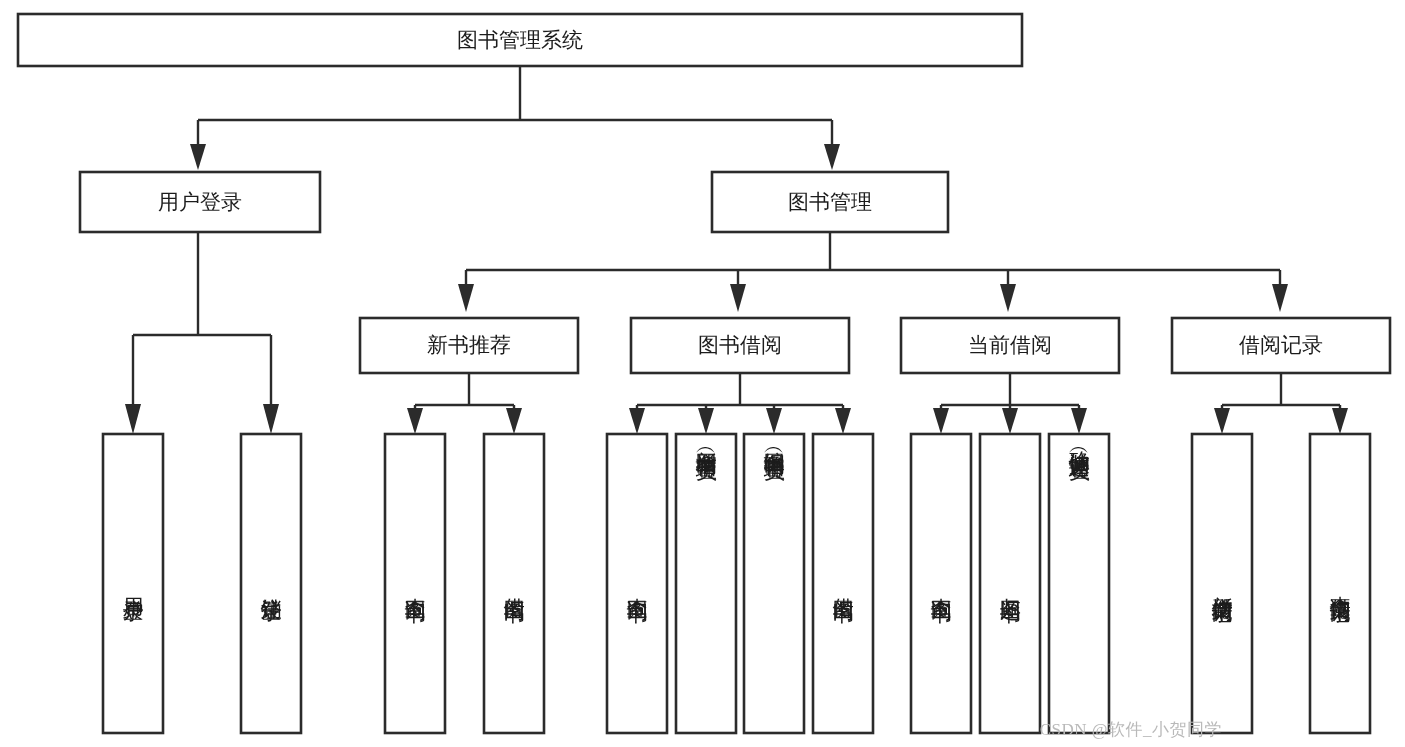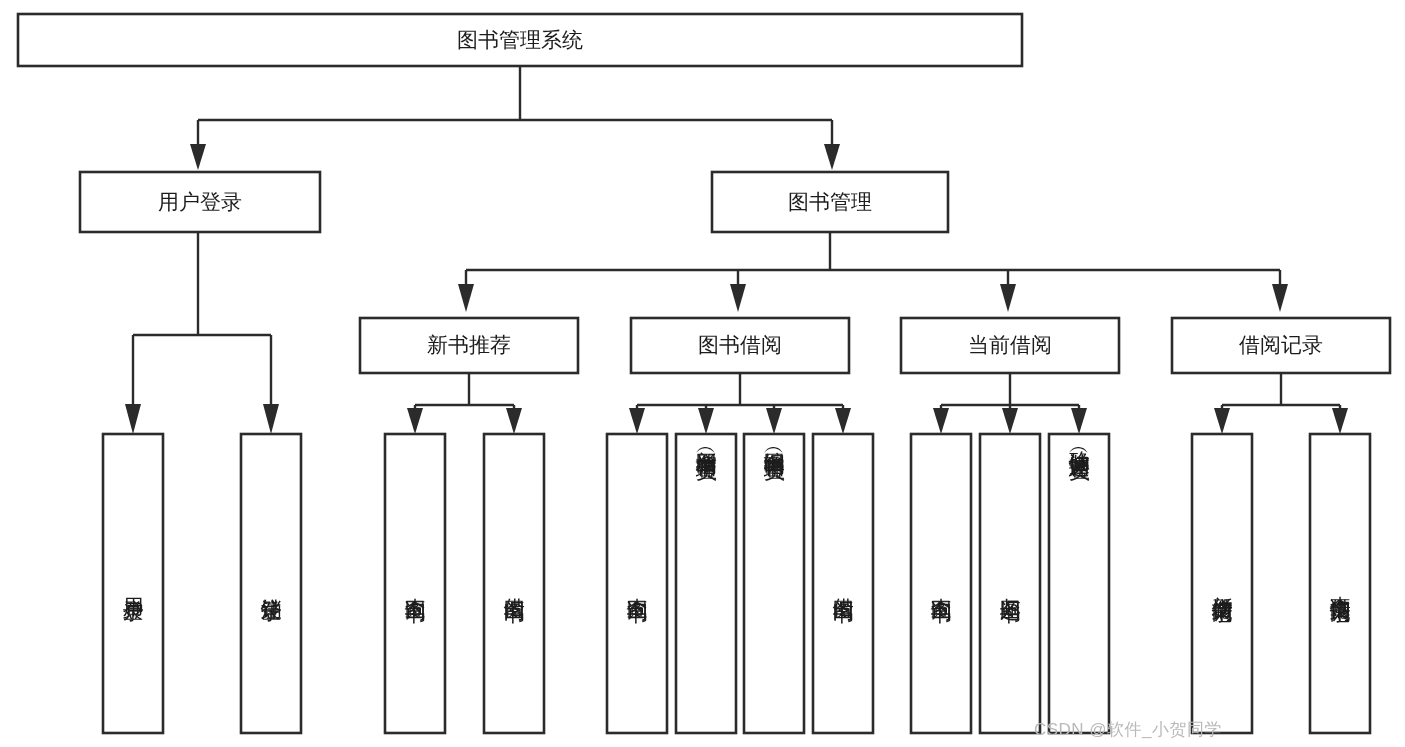--- a/index.html
+++ b/index.html
@@ -63,21 +63,21 @@
     line-height: 1.16;
     letter-spacing: 1.5px;
     color: #1c1c1c;
     white-space: nowrap;
     text-align: center;
   }
   .watermark {
     position: absolute;
     right: 10px;
     bottom: 6px;
-    font-family: Liberation Sans, sans-serif;
+    font-family: Liberation Serif, serif;
     font-size: 17px;
     color: #b9b9b9;
     letter-spacing: 0.5px;
     user-select: none;
   }
 </style>
 </head>
 <body>
 
 <div id="diagram-root">

